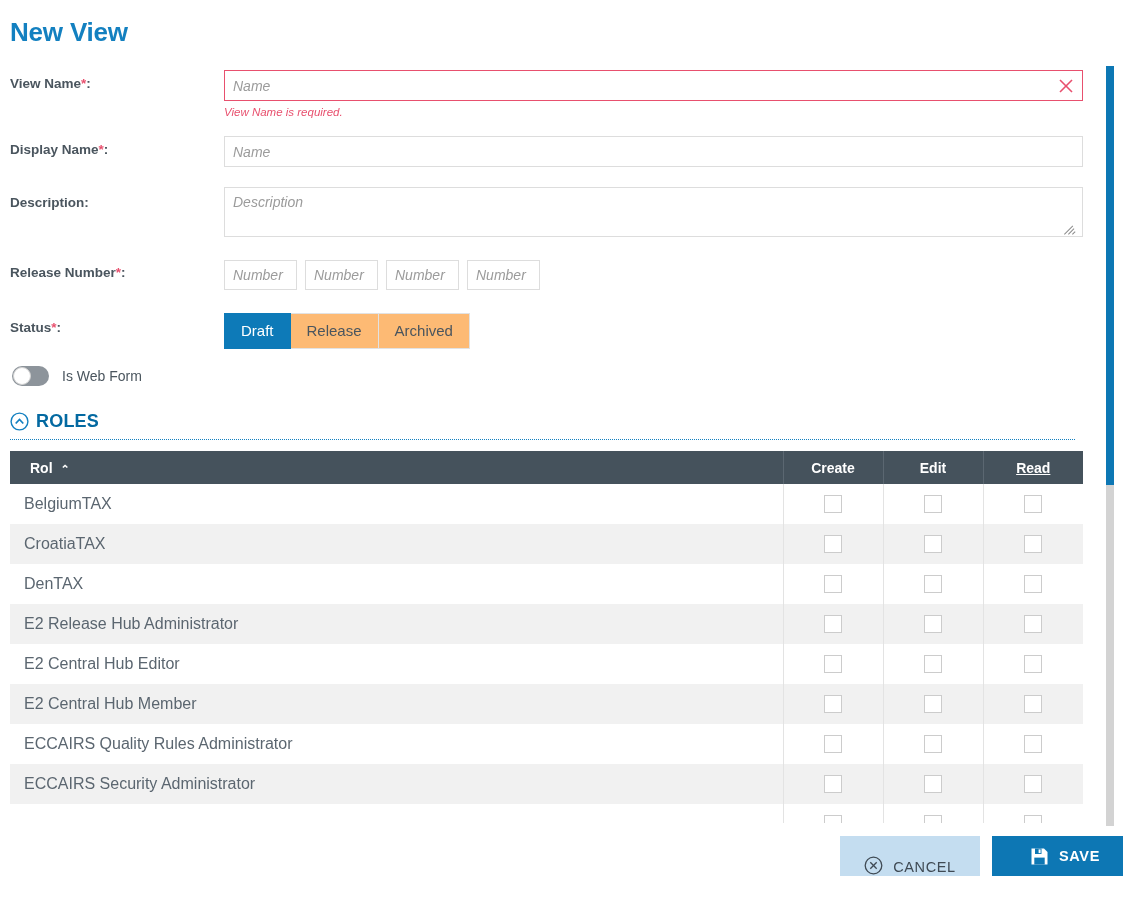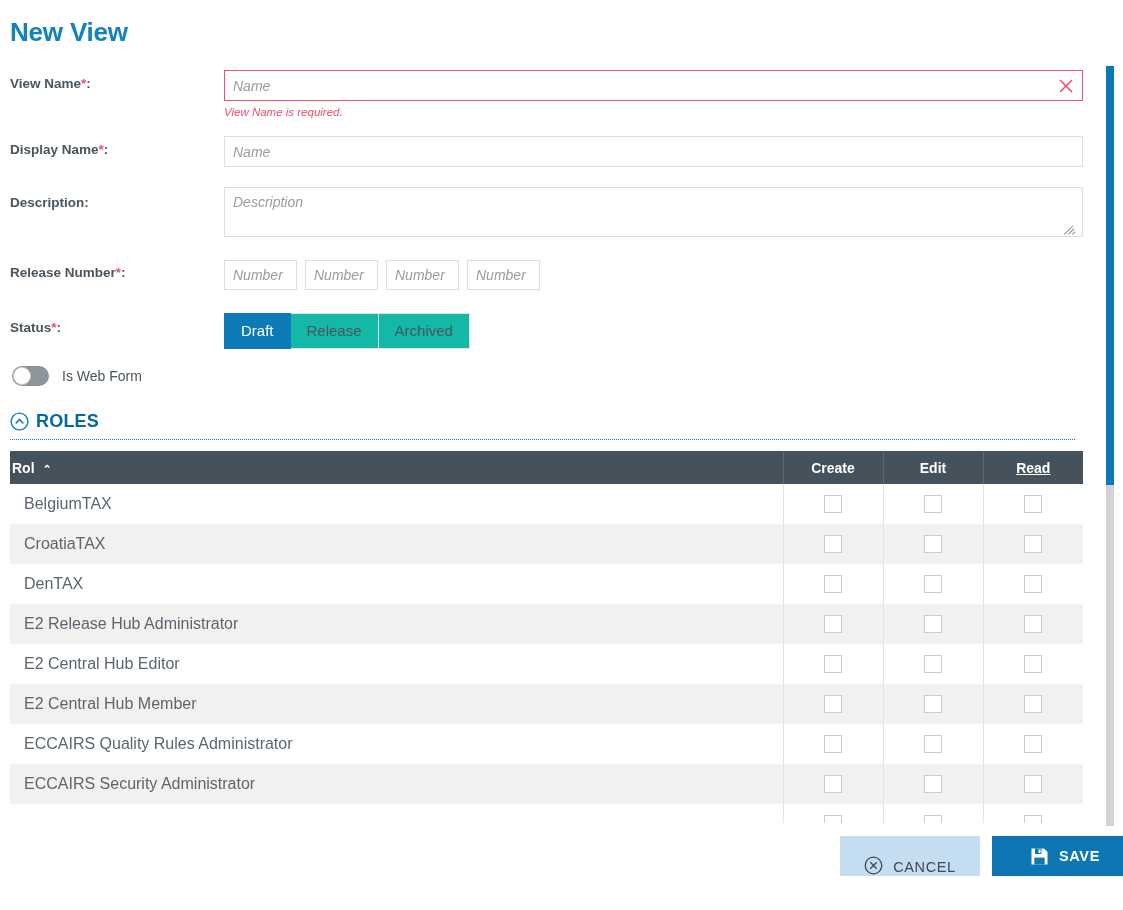--- a/index.html
+++ b/index.html
@@ -118,21 +118,21 @@
   #relnum-1 { left: 305px; }
   #relnum-2 { left: 386px; }
   #relnum-3 { left: 467px; }
 
   
   .seg-group { position: absolute; left: 224px; top: 251px; display: flex; border-radius: 15px; }
   .seg-btn {
     height: 36px;
     border: 1px solid #e2e2e2;
     border-left: none;
-    background: #14b8a6;
+    background: #fdba74;
     color: #4a555e;
     font-size: 15px;
     font-family: "Liberation Sans", sans-serif;
     padding: 0 16px;
     cursor: pointer;
     line-height: 34px;
   }
   .seg-btn:first-child { border-left: 1px solid #e2e2e2; }
   .seg-btn.active {
     background: #0d7ab8;
@@ -202,21 +202,21 @@
     color: #ffffff;
     font-size: 14px;
     font-weight: bold;
     height: 33px;
     text-align: center;
     border-right: 1px solid #5b6771;
     padding: 0;
   }
   table.roles th.rolcol {
     text-align: left;
-    padding-left: 2px;
+    padding-left: 20px;
   }
   table.roles th:last-child { border-right: none; text-decoration: underline; }
   .sortarrow { margin-left: 8px; font-size: 11px; display: inline-block; }
 
   table.roles td {
     height: 40px;
     font-size: 16px;
     color: #5b6670;
     border-right: 1px solid #e3e3e3;
     padding: 0;

